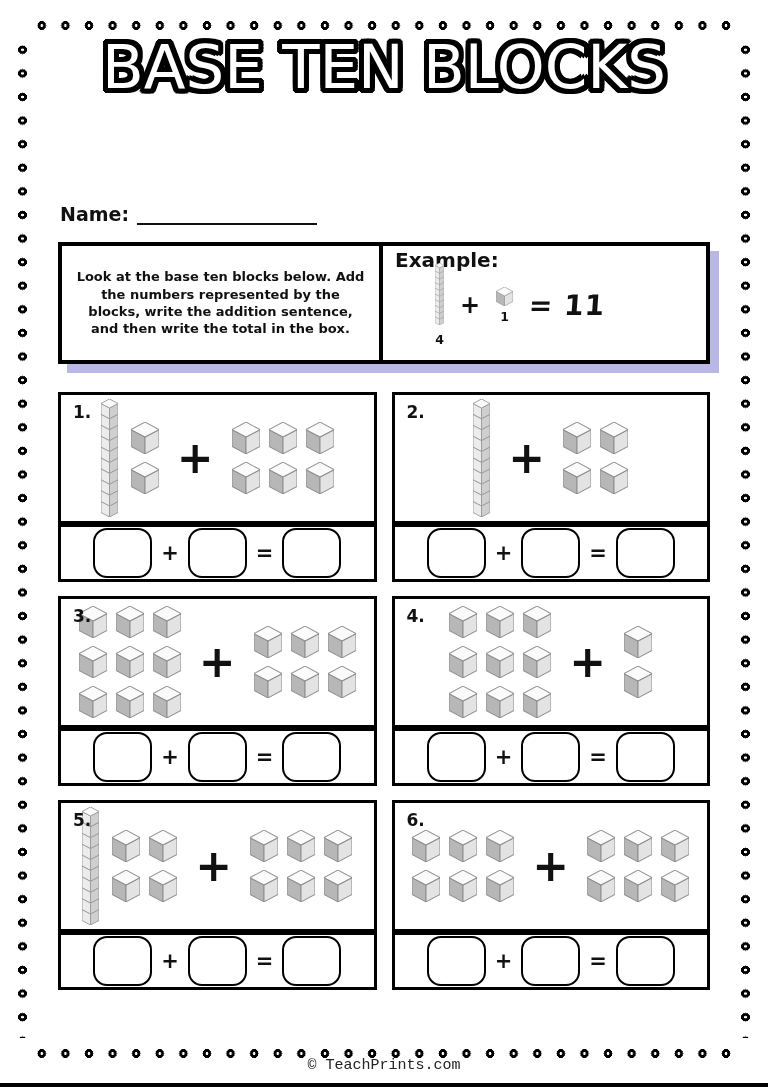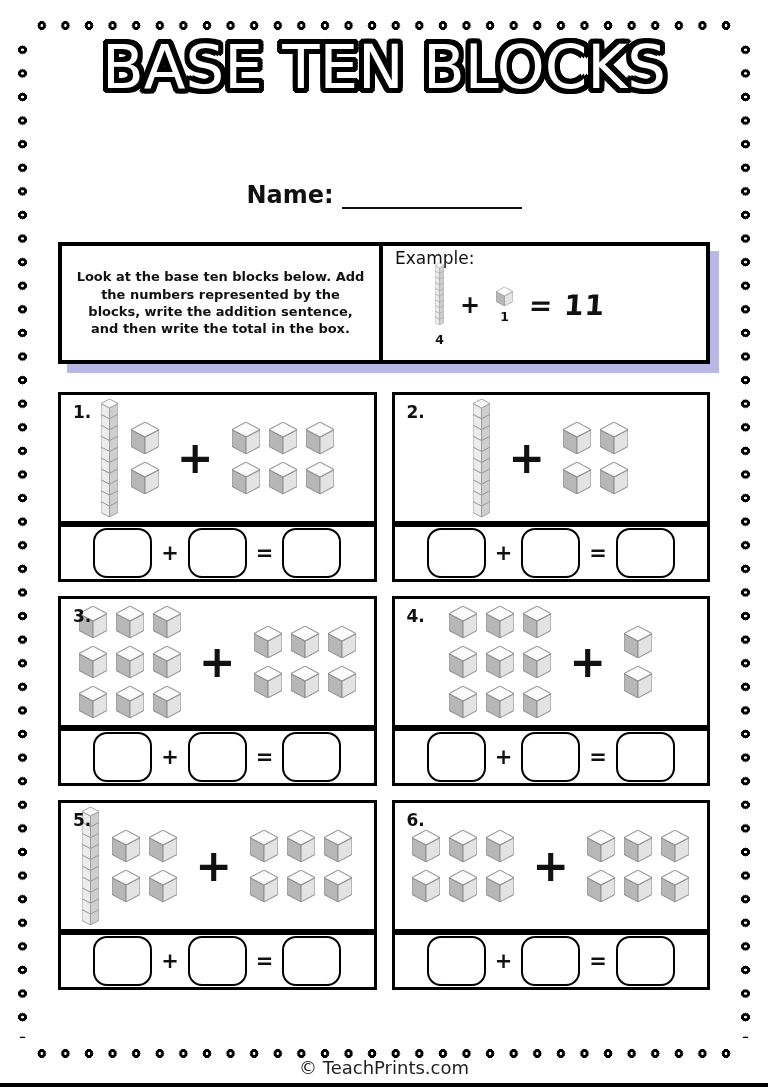--- a/index.html
+++ b/index.html
@@ -38,41 +38,41 @@
     font-size:31px; font-weight:bold; letter-spacing:1px; color:#fff; line-height:1.1;
     text-shadow:
       -6px -6px 0 #000, 6px -6px 0 #000, -6px 6px 0 #000, 6px 6px 0 #000,
       -7px 0 0 #000, 7px 0 0 #000, 0 -7px 0 #000, 0 7px 0 #000,
       -4px 7px 0 #000, 4px 7px 0 #000, -7px 4px 0 #000, 7px 4px 0 #000,
       -4px -7px 0 #000, 4px -7px 0 #000, -7px -4px 0 #000, 7px -4px 0 #000;
   }
 
   
   .name-date{
-    position:absolute; top:181px; left:60px; width:648px;
-    display:flex; justify-content:center; font-size:24px; font-weight:bold;
+    position:absolute; top:199px; left:60px; width:648px;
+    display:flex; justify-content:flex-start; font-size:19px; font-weight:bold;
   }
   .nd-group{display:flex; align-items:flex-end; gap:8px;}
   .nd-line{border-bottom:2px solid #111; height:24px;}
   .line-name{width:180px;}
   .line-date{width:205px;}
 
   
   .instr-box{
     position:absolute; top:242px; left:58px; width:644px; height:114px;
     border:4px solid #000; background:#fff; display:flex;
     box-shadow:9px 9px 0 #b9b7e6;
   }
   .instr-text{
     width:321px; border-right:4px solid #000; box-sizing:border-box;
     display:flex; align-items:center; justify-content:center;
     padding:6px 12px; font-size:13px; line-height:1.33; text-align:center; font-weight:700;
   }
   .example{flex:1; position:relative; padding:8px 10px; box-sizing:border-box;}
-  .example-label{font-size:17px; font-weight:normal; position:absolute; top:2px; left:12px;}
+  .example-label{font-size:20px; font-weight:bold; position:absolute; top:2px; left:12px;}
   .example-row{
     position:absolute; left:52px; top:8px; right:6px; bottom:4px;
     display:flex; align-items:center; gap:16px;
   }
   .ex-rod-col,.ex-cube-col{display:flex; flex-direction:column; align-items:center; gap:3px;}
   .ex-num{font-size:12.5px; font-weight:bold;}
   .ex-plus{font-size:24px; font-weight:bold;}
   .ex-result{font-size:28px; font-weight:bold; letter-spacing:1px; transform:skewX(-4deg);}
 
   
@@ -91,21 +91,21 @@
   .big-plus{font-size:44px; font-weight:bold; line-height:0.8; padding:0 2px;}
   .p-answer{
     height:52px; border:3.5px solid #000; border-top-width:3.5px; margin-top:0;
     background:#fff; display:flex; align-items:center; justify-content:center; gap:9px;
   }
   .ans-box{width:55px; height:46px; border:2.5px solid #000; border-radius:14px; background:#fff;}
   .ans-sign{font-size:21px; font-weight:bold;}
 
   .footer{
     position:absolute; top:1057px; left:0; width:100%;
-    text-align:center; font-size:18px; color:#222;
+    text-align:center; font-size:15px; color:#222;font-family:Liberation Mono, monospace;
   }
 </style>
 </head>
 <body>
 
 <div class="page">
 
   <div class="dots dots-h dots-top"></div>
   <div class="dots dots-h dots-bottom"></div>
   <div class="dots dots-v dots-left"></div>

